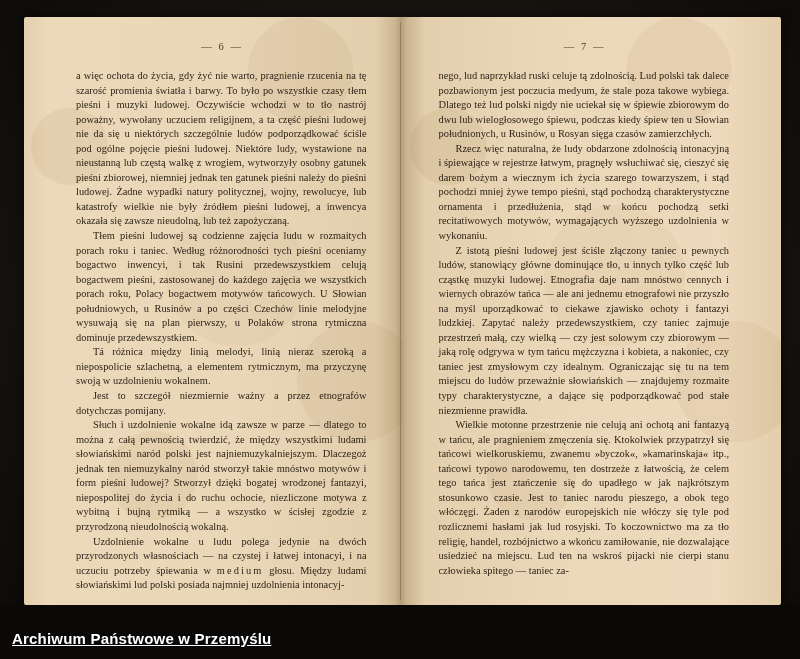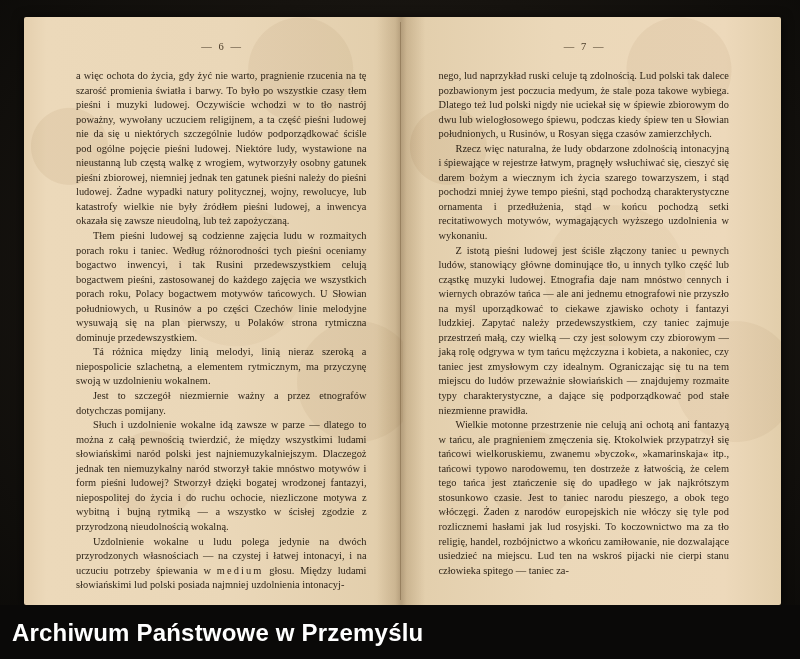--- a/index.html
+++ b/index.html
@@ -162,24 +162,25 @@
     width: 800px;
     height: 54px;
     background: #0a0908;
   }
   #watermark-text {
     position: absolute;
     left: 12px;
     bottom: 12px;
     color: #ffffff;
     font-family: "Liberation Sans", sans-serif;
-    font-size: 24px;
+    font-size: 15px;
     font-weight: bold;
     letter-spacing: 0.2px;
     white-space: nowrap;
+    text-decoration: underline;
   }
 </style>
 </head>
 <body>
 
 <div id="scan">
 
   <div id="backdrop"></div>
 
   <div id="book">

